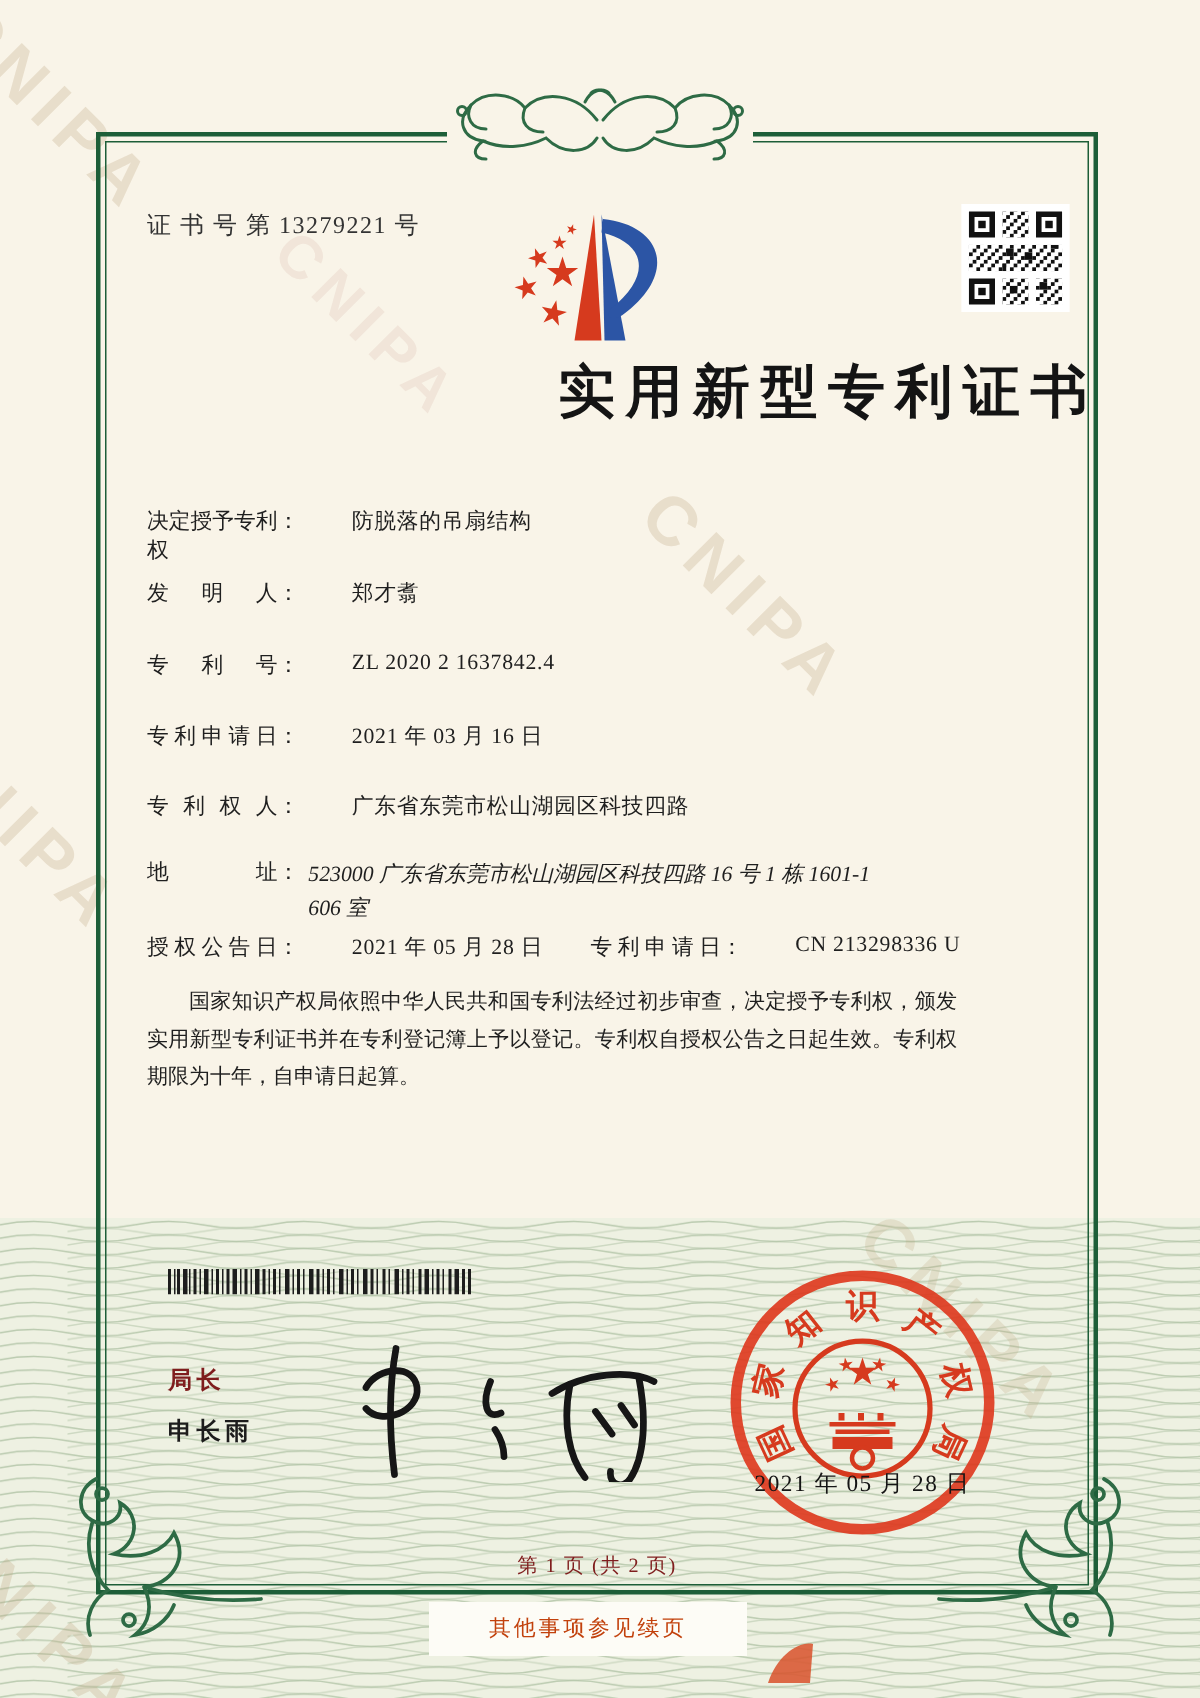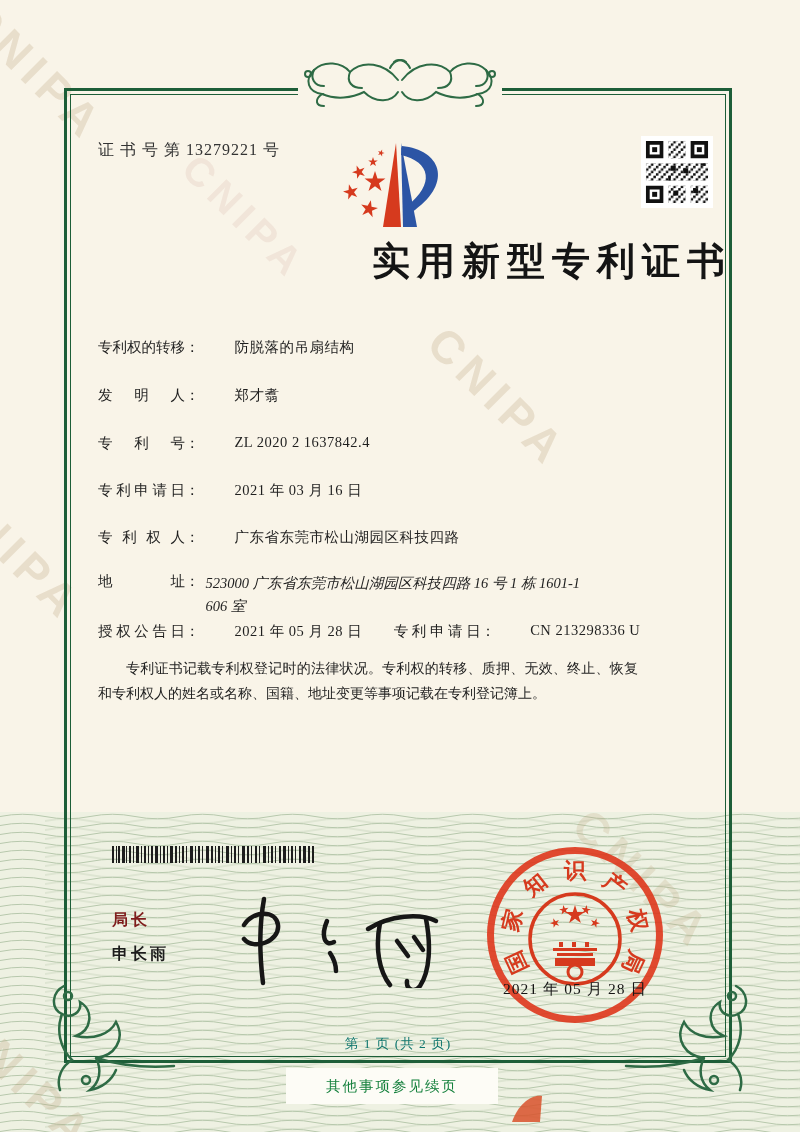--- a/index.html
+++ b/index.html
@@ -51,23 +51,23 @@
   .seal{position:absolute;left:487px;top:847px;width:176px;height:176px;z-index:4;}
   .seal-ring{position:absolute;inset:0;border:7px solid rgba(222,54,28,.9);border-radius:50%;box-sizing:border-box;}
   .seal-ch{position:absolute;left:50%;top:50%;width:26px;height:26px;margin:-13px;
     text-align:center;line-height:26px;font-size:22px;font-weight:bold;color:#d63a1e;
     transform:rotate(var(--a)) translateY(-64px);}
   .seal-emblem{position:absolute;left:39px;top:43px;}
   .seal-date{position:absolute;left:50%;top:132px;transform:translateX(-50%);white-space:nowrap;
     font-size:15.5px;color:#151515;letter-spacing:1px;z-index:5;}
   
   .page-info{position:absolute;left:64px;top:1035px;width:668px;text-align:center;
-    font-size:13.5px;color:#0f766e;z-index:3;letter-spacing:1px;}
+    font-size:13.5px;color:#7f1d1d;z-index:3;letter-spacing:1px;}
   .cont-note{position:absolute;left:286px;top:1068px;width:212px;height:36px;line-height:36px;
-    background:#fdfcf6;text-align:center;font-size:14.5px;letter-spacing:2px;color:#15803d;z-index:4;}
+    background:#fdfcf6;text-align:center;font-size:14.5px;letter-spacing:2px;color:#c2410c;z-index:4;}
   .red-swoosh{position:absolute;left:510px;top:1092px;z-index:2;}
 </style>
 </head>
 <body>
 
 <svg class="waveband" width="800" height="320">
   <defs>
     <pattern id="wv" width="90" height="9" patternUnits="userSpaceOnUse">
       <path d="M0 4.5 Q 22.5 0 45 4.5 T 90 4.5" fill="none" stroke="#b7c8ac" stroke-width="1"></path>
     </pattern>
@@ -160,21 +160,21 @@
     <use href="#st5" transform="translate(36,89) scale(9) rotate(12)"></use>
     <use href="#st5" transform="translate(26,52) scale(7) rotate(-20)"></use>
     <use href="#st5" transform="translate(40,42) scale(5)"></use>
     <use href="#st5" transform="translate(48,33) scale(3.6) rotate(18)"></use>
   </g>
 </svg>
 
 <div class="doc-title">实用新型专利证书</div>
 
 <div class="frow" style="top:338px">
-  <span class="flabel">专利权的转移</span><span class="fcolon">：</span><span class="fvalue">防脱落的吊扇结构</span>
+  <span class="flabel">决定授予专利权</span><span class="fcolon">：</span><span class="fvalue">防脱落的吊扇结构</span>
 </div>
 <div class="frow" style="top:386px">
   <span class="flabel">发明人</span><span class="fcolon">：</span><span class="fvalue">郑才翥</span>
 </div>
 <div class="frow" style="top:434px">
   <span class="flabel">专利号</span><span class="fcolon">：</span><span class="fvalue">ZL 2020 2 1637842.4</span>
 </div>
 <div class="frow" style="top:481px">
   <span class="flabel">专利申请日</span><span class="fcolon">：</span><span class="fvalue">2021 年 03 月 16 日</span>
 </div>
@@ -187,21 +187,21 @@
 <div class="frow" style="top:622px">
   <span class="fpair first">
     <span class="flabel">授权公告日</span><span class="fcolon">：</span><span class="fvalue">2021 年 05 月 28 日</span>
   </span>
   <span class="fpair">
     <span class="flabel">专利申请日</span><span class="fcolon">：</span><span class="fvalue">CN 213298336 U</span>
   </span>
 </div>
 
 <div class="legal">
-  <p>专利证书记载专利权登记时的法律状况。专利权的转移、质押、无效、终止、恢复和专利权人的姓名或名称、国籍、地址变更等事项记载在专利登记簿上。</p>
+  <p>国家知识产权局依照中华人民共和国专利法经过初步审查，决定授予专利权，颁发实用新型专利证书并在专利登记簿上予以登记。专利权自授权公告之日起生效。专利权期限为十年，自申请日起算。</p>
 </div>
 
 <svg class="barcode" width="202" height="17">
   <path fill="#1d1d1d" d="M0 0h2v17h-2z M4 0h1v17h-1z M6 0h2v17h-2z M10 0h3v17h-3z M14 0h1v17h-1z M17 0h2v17h-2z M21 0h1v17h-1z M24 0h3v17h-3z M29 0h1v17h-1z M32 0h2v17h-2z M36 0h1v17h-1z M39 0h2v17h-2z M43 0h3v17h-3z M48 0h1v17h-1z M51 0h2v17h-2z M55 0h1v17h-1z M58 0h3v17h-3z M63 0h2v17h-2z M67 0h1v17h-1z M70 0h2v17h-2z M74 0h1v17h-1z M78 0h3v17h-3z M83 0h1v17h-1z M86 0h2v17h-2z M90 0h1v17h-1z M94 0h3v17h-3z M99 0h2v17h-2z M103 0h1v17h-1z M106 0h2v17h-2z M110 0h1v17h-1z M114 0h3v17h-3z M119 0h1v17h-1z M122 0h2v17h-2z M126 0h1v17h-1z M130 0h3v17h-3z M135 0h2v17h-2z M139 0h1v17h-1z M143 0h2v17h-2z M147 0h1v17h-1z M151 0h3v17h-3z M156 0h1v17h-1z M159 0h2v17h-2z M163 0h1v17h-1z M167 0h2v17h-2z M171 0h3v17h-3z M176 0h1v17h-1z M179 0h2v17h-2z M183 0h1v17h-1z M187 0h2v17h-2z M191 0h3v17h-3z M196 0h2v17h-2z M200 0h2v17h-2z"></path>
 </svg>
 
 <div class="sig-title">局长</div>
 <div class="sig-name">申长雨</div>
 
 <svg class="signature" width="220" height="95">

